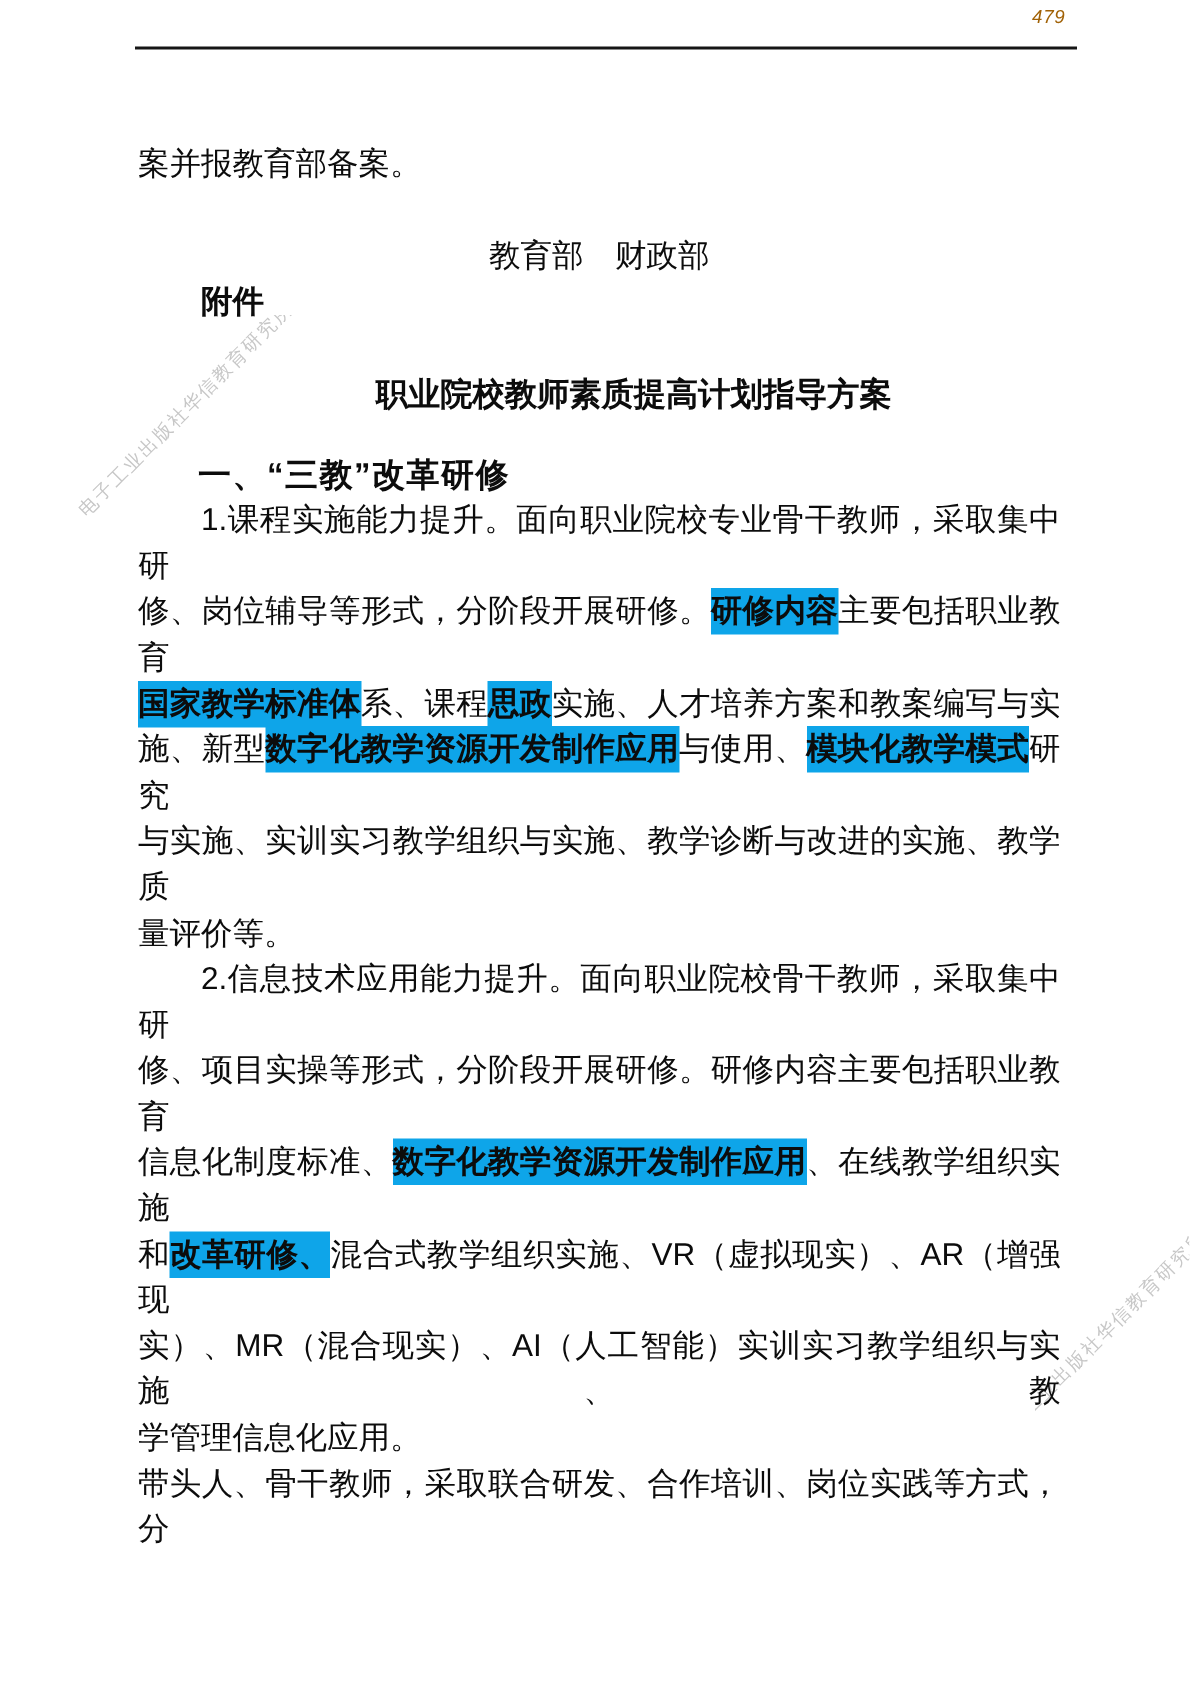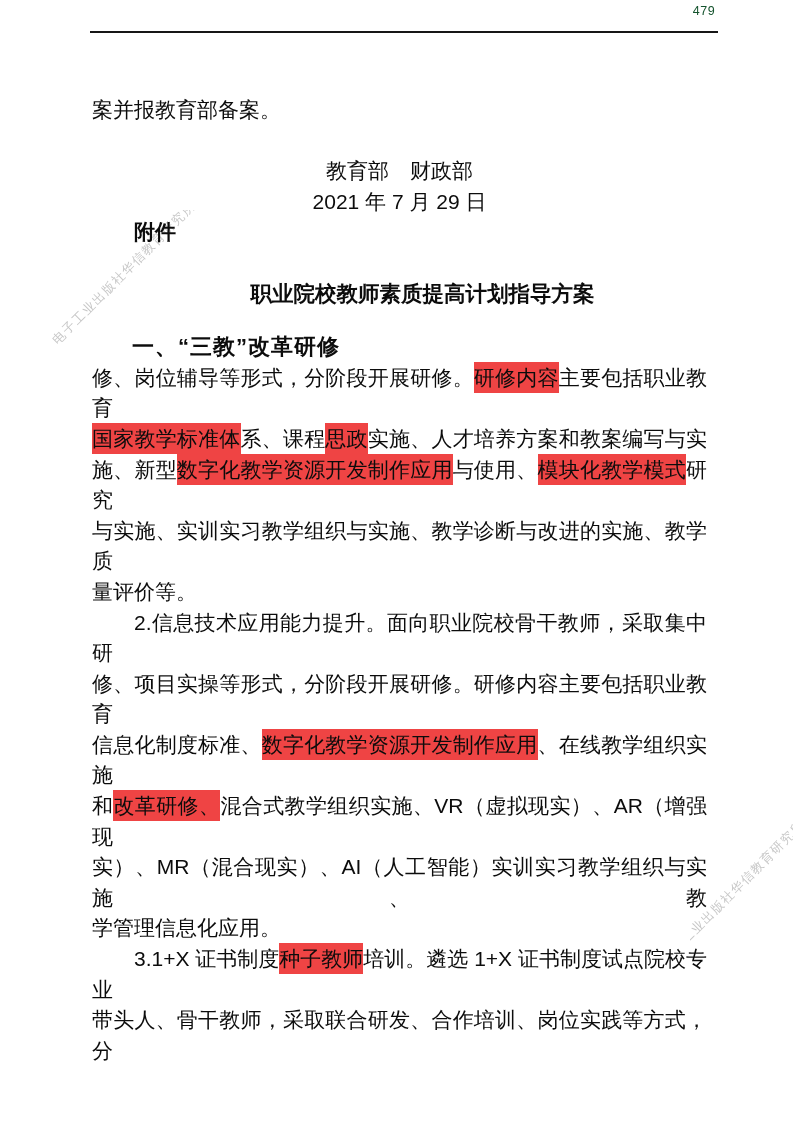--- a/index.html
+++ b/index.html
@@ -3,22 +3,22 @@
 <meta charset="utf-8">
 <style>
   html,body{margin:0;padding:0;}
   body{
     width:793px;height:1122px;position:relative;background:#ffffff;overflow:hidden;
     font-family:"Liberation Sans",sans-serif;color:#0c0c0c;
     -webkit-font-smoothing:antialiased;
   }
   
   #pageno{
-    position:absolute;top:4px;left:688px;width:32px;text-align:center;
-    font-size:12.5px;color:#14532d;letter-spacing:0.5px;
+    position:absolute;top:4px;left:688px;width:32px;text-align:left;
+    font-size:12.5px;color:#a16207;letter-spacing:0.5px;font-style:italic;
   }
   #rule{
     position:absolute;top:31px;left:90px;width:628px;height:2px;background:#161616;
   }
   
   .wmbox{position:absolute;overflow:hidden;pointer-events:none;}
   #wm-left{left:0;top:210px;width:205px;height:150px;}
   #wm-right{left:690px;top:813px;width:103px;height:137px;}
   .wm{
     position:absolute;white-space:nowrap;font-size:12.5px;letter-spacing:1.5px;
@@ -31,50 +31,49 @@
     position:absolute;left:92px;top:95px;width:615px;
     font-size:21px;line-height:30.6px;text-align:left;
   }
   .ln{min-height:30.6px;}
   .ind{text-indent:42px;}
   .just{text-align:justify;text-align-last:justify;}
   .right{text-align:center;}
   .label{font-weight:bold;text-indent:42px;}
   .title{font-weight:bold;text-align-last:center;padding-left:46px;font-size:21.5px;}
   .heading{font-weight:bold;font-size:22px;text-indent:40px;letter-spacing:1px;margin-top:23px;}
-  .hl{background:#ef4444;padding:4px 0;}
+  .hl{background:#0ea5e9;padding:4px 0;font-weight:bold;}
 </style>
 </head>
 <body>
 
 <div id="pageno">479</div>
 <div id="rule"></div>
 
 <div id="wm-left" class="wmbox">
   <span class="wm">电子工业出版社华信教育研究所</span>
 </div>
 <div id="wm-right" class="wmbox">
   <span class="wm">电子工业出版社华信教育研究所</span>
 </div>
 
 <div id="flow">
     <div class="ln"><span>案并报教育部备案。</span></div>
     <div class="ln blank"></div>
     <div class="ln right"><span>教育部　财政部</span></div>
-    <div class="ln right"><span>2021 年 7 月 29 日</span></div>
     <div class="ln label"><span>附件</span></div>
     <div class="ln blank"></div>
     <div class="ln title"><span>职业院校教师素质提高计划指导方案</span></div>
     <div class="ln heading"><span>一、“三教”改革研修</span></div>
+    <div class="ln ind just"><span>1.课程实施能力提升。面向职业院校专业骨干教师，采取集中研</span></div>
     <div class="ln just"><span>修、岗位辅导等形式，分阶段开展研修。</span><span class="hl">研修内容</span><span>主要包括职业教育</span></div>
     <div class="ln just"><span class="hl">国家教学标准体</span><span>系、课程</span><span class="hl">思政</span><span>实施、人才培养方案和教案编写与实</span></div>
     <div class="ln just"><span>施、新型</span><span class="hl">数字化教学资源开发制作应用</span><span>与使用、</span><span class="hl">模块化教学模式</span><span>研究</span></div>
     <div class="ln just"><span>与实施、实训实习教学组织与实施、教学诊断与改进的实施、教学质</span></div>
     <div class="ln"><span>量评价等。</span></div>
     <div class="ln ind just"><span>2.信息技术应用能力提升。面向职业院校骨干教师，采取集中研</span></div>
     <div class="ln just"><span>修、项目实操等形式，分阶段开展研修。研修内容主要包括职业教育</span></div>
     <div class="ln just"><span>信息化制度标准、</span><span class="hl">数字化教学资源开发制作应用</span><span>、在线教学组织实施</span></div>
     <div class="ln just"><span>和</span><span class="hl">改革研修、</span><span>混合式教学组织实施、VR（虚拟现实）、AR（增强现</span></div>
     <div class="ln just"><span>实）、MR（混合现实）、AI（人工智能）实训实习教学组织与实施、教</span></div>
     <div class="ln"><span>学管理信息化应用。</span></div>
-    <div class="ln ind just"><span>3.1+X 证书制度</span><span class="hl">种子教师</span><span>培训。遴选 1+X 证书制度试点院校专业</span></div>
     <div class="ln just"><span>带头人、骨干教师，采取联合研发、合作培训、岗位实践等方式，分</span></div>
   </div>
 
 </body></html>

